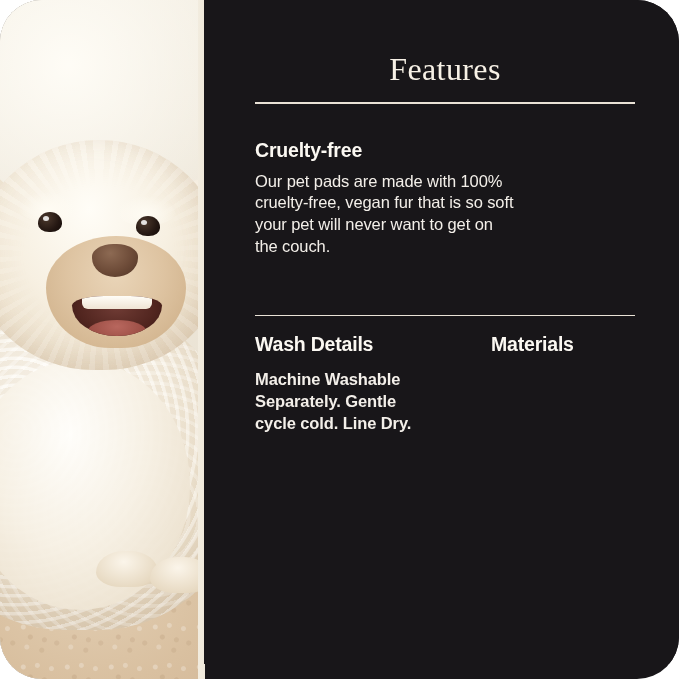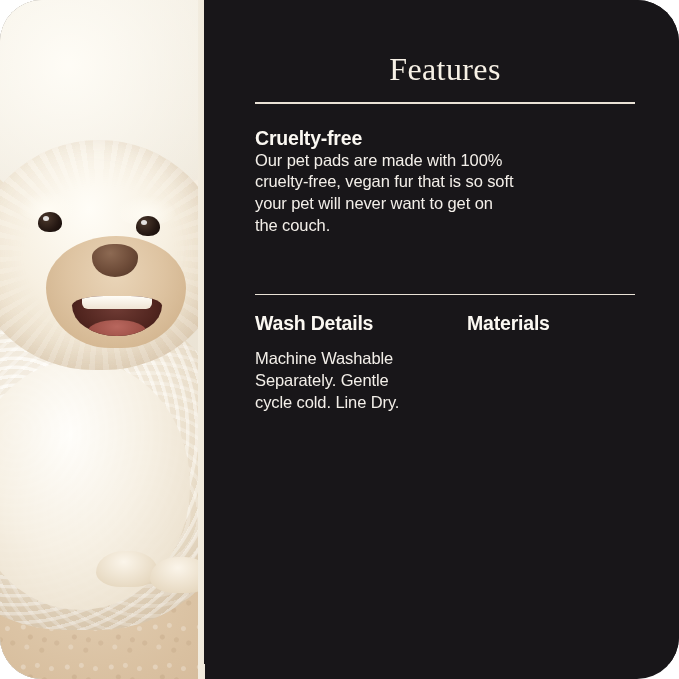--- a/index.html
+++ b/index.html
@@ -200,32 +200,33 @@
   .body-text {
     font-size:16.5px;
     line-height:1.32;
     color:#f3efe9;
     letter-spacing:-.1px;
     white-space:pre-line;
   }
 
   #features-block { margin-top:22px; }
   #feature-1-body { margin-top:9px; }
-  #feature-2-head { margin-top:23px; }
-  #feature-2-body { }
+  #feature-2-head { margin-top:35px; }
+  #feature-2-body { margin-top:9px; }
 
   #care-section { margin-top:57px; }
   #care-columns {
     display:flex;
     margin-top:17px;
+    gap:24px;
   }
   .care-col { width:50%; }
   #col-wash  { flex:0 0 212px; }
   #col-mat   { flex:1 1 auto; }
-  .care-col .body-text { margin-top:13px; }
+  .care-col .body-text { margin-top:13px;font-weight:bold; }
 </style>
 </head>
 <body>
 
 <div id="card">
 
   <div id="photo-panel">
     <div class="ph-bg"></div>
     <div class="ph-sweep"></div>
 

